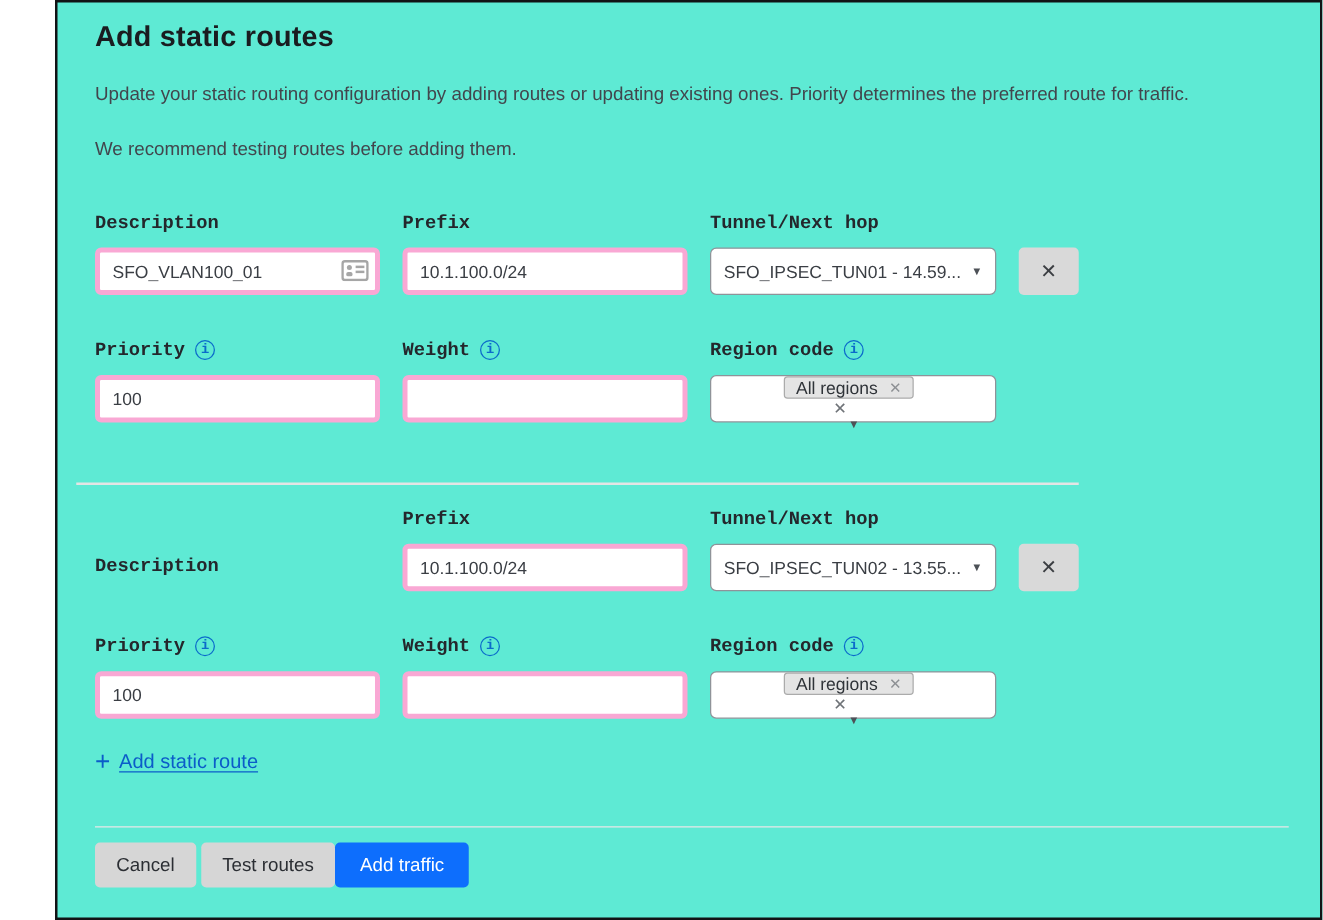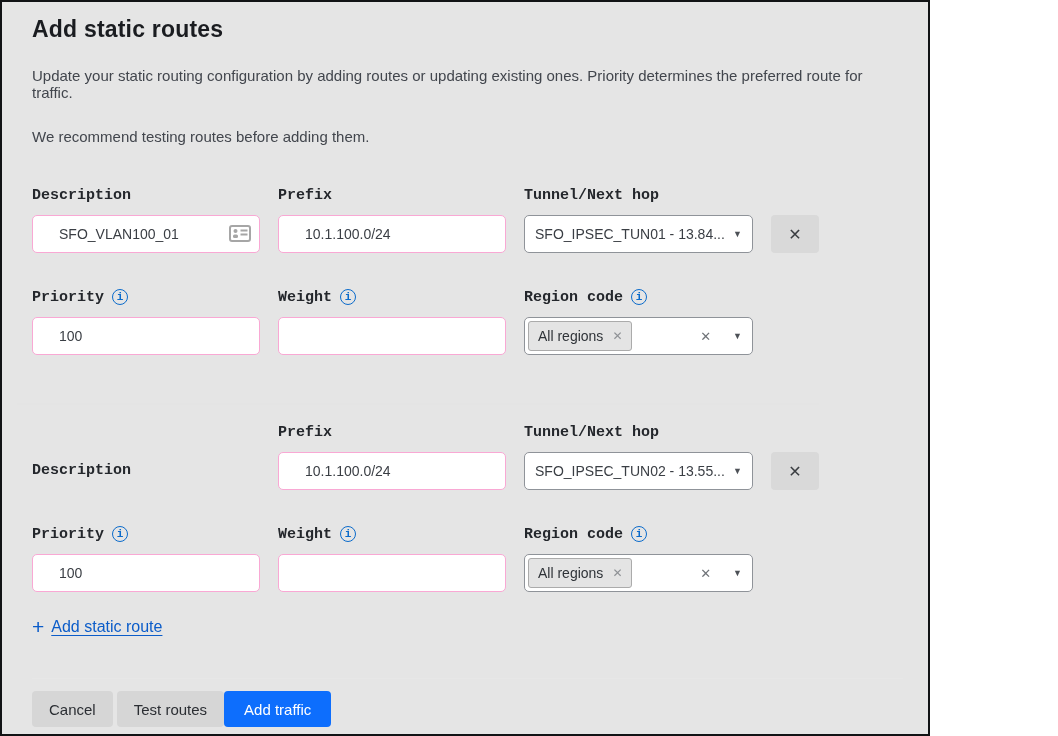--- a/index.html
+++ b/index.html
@@ -2,25 +2,26 @@
 <html><head>
 <meta charset="utf-8">
 <style>
   * { box-sizing: border-box; margin: 0; padding: 0; }
   html, body { background: #ffffff; }
   body {
     width: 1058px; height: 736px; overflow: hidden;
     font-family: "Liberation Sans", sans-serif;
   }
   .dialog {
-    width: 930px; height: 736px;
+    width: 1014px; height: 736px;
     border: 2px solid #111315;
-    background: #e5e5e5;
+    background: #5eead4;
     padding: 14px 30px 0 30px;
     position: relative;
+    margin-left: 44px;
   }
   .title {
     font-size: 23px; font-weight: 700; color: #1a1c20;
     letter-spacing: 0.2px;
   }
   .intro { margin-top: 24px; font-size: 15px; color: #42464d; }
   .note  { margin-top: 27px; font-size: 15px; color: #42464d; }
 
   .grid {
     display: grid;
@@ -41,24 +42,24 @@
   .info-icon {
     width: 16px; height: 16px; border-radius: 50%;
     border: 1.5px solid #0b6bcb; color: #0b6bcb;
     font-size: 11px; font-weight: 700; font-style: normal;
     display: inline-flex; align-items: center; justify-content: center;
     line-height: 1; cursor: default;
   }
 
   input.text-input {
     height: 38px; width: 100%;
-    border: 1px solid #f9a8d4; border-radius: 5px;
+    border: 4px solid #f9a8d4; border-radius: 5px;
     font-family: "Liberation Sans", sans-serif;
     font-size: 14px; color: #3a3e44;
-    padding: 0 26px; background: #fff; outline: none;
+    padding: 0 10px; background: #fff; outline: none;
   }
   .input-wrap { position: relative; }
   .card-icon {
     position: absolute; right: 9px; top: 10px; width: 22px; height: 17px;
     display: inline-flex;
   }
 
   .select {
     height: 38px; width: 100%;
     border: 1px solid #8f9399; border-radius: 5px;
@@ -75,21 +76,21 @@
     width: 48px; height: 38px; border: none; border-radius: 4px;
     background: #d9d9d9; color: #3b3e42; font-size: 16px;
     cursor: pointer; display: inline-flex; align-items: center; justify-content: center;
     font-family: "Liberation Sans", sans-serif;
   }
 
   .multiselect {
     height: 38px; width: 100%;
     border: 1px solid #8f9399; border-radius: 5px;
     background: #fff; display: flex; align-items: center;
-    padding: 0 10px 0 3px; cursor: pointer;
+    padding: 0 10px 0 3px; cursor: pointer; flex-direction: column;
   }
   .chip {
     height: 30px; background: #e4e4e4; border: 1px solid #ababab;
     border-radius: 3px; display: inline-flex; align-items: center;
     padding: 0 9px; gap: 9px; font-size: 14px; color: #2f3338;
   }
   .chip-x { color: #8d9094; font-size: 12px; cursor: pointer; }
   .ms-spacer { flex: 1 1 auto; }
   .ms-clear { color: #6f7378; font-size: 13px; margin-right: 14px; cursor: pointer; }
 
@@ -157,21 +158,21 @@
         <div class="label-row">
           <span class="label">Prefix</span>
         </div>
         <input class="text-input" type="text" value="10.1.100.0/24" style="">
       </div>
       <div class="field">
         <div class="label-row">
           <span class="label">Tunnel/Next hop</span>
         </div>
         <div class="select">
-          <span class="select-value">SFO_IPSEC_TUN01 - 13.84...</span>
+          <span class="select-value">SFO_IPSEC_TUN01 - 14.59...</span>
           <span class="caret">▼</span>
         </div>
       </div>
       <button class="delete-btn">
         <span>✕</span>
       </button>
     </div>
 
     <div class="grid second">
       <div class="field">

